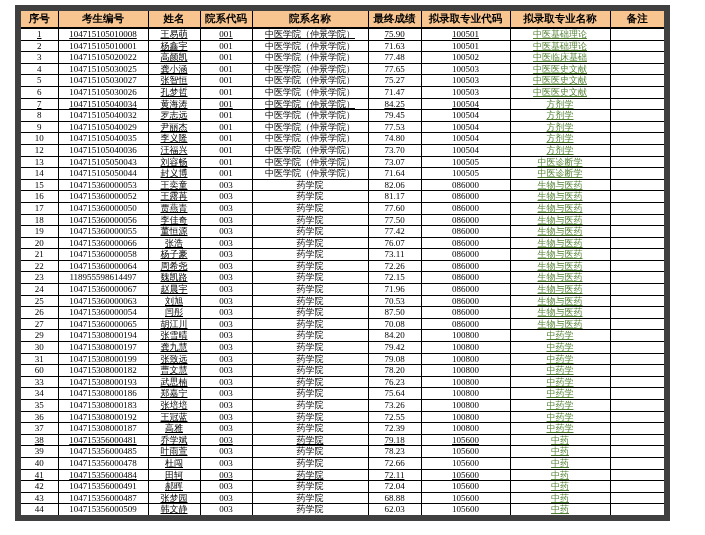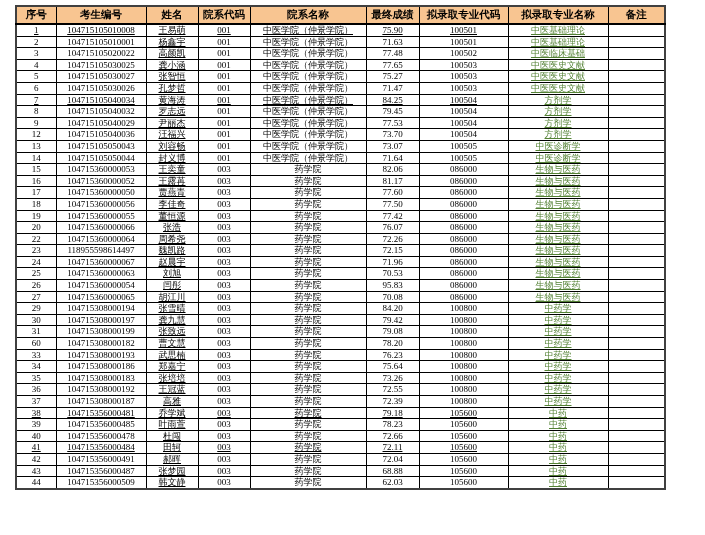--- a/index.html
+++ b/index.html
@@ -3,21 +3,21 @@
 <meta charset="utf-8">
 <style>
   html,body{margin:0;padding:0;}
   body{
     width:705px;height:535px;background:#ffffff;overflow:hidden;position:relative;
     font-family:"Liberation Serif","DejaVu Serif",serif;
   }
   table{
     position:absolute;left:15px;top:5px;
     border-collapse:collapse;table-layout:fixed;
-    border:2px solid #404040;
+    border:6px solid #404040;
   }
   th,td{
     border:1px solid #000;
     padding:0 1px;
     text-align:center;
     white-space:nowrap;
     overflow:hidden;
   }
   th{
     background:#F8C591;
@@ -160,20 +160,31 @@
         <td class="c1">104715105040029</td>
         <td class="c2">尹丽杰</td>
         <td class="c3">001</td>
         <td class="c4">中医学院（仲景学院）</td>
         <td class="c5">77.53</td>
         <td class="c6">100504</td>
         <td class="c7">方剂学</td>
         <td class="c8"></td>
       </tr>
       <tr>
+        <td class="c0">10</td>
+        <td class="c1">104715105040035</td>
+        <td class="c2">李义隆</td>
+        <td class="c3">001</td>
+        <td class="c4">中医学院（仲景学院）</td>
+        <td class="c5">74.80</td>
+        <td class="c6">100504</td>
+        <td class="c7">方剂学</td>
+        <td class="c8"></td>
+      </tr>
+      <tr>
         <td class="c0">12</td>
         <td class="c1">104715105040036</td>
         <td class="c2">汪福兴</td>
         <td class="c3">001</td>
         <td class="c4">中医学院（仲景学院）</td>
         <td class="c5">73.70</td>
         <td class="c6">100504</td>
         <td class="c7">方剂学</td>
         <td class="c8"></td>
       </tr>
@@ -259,20 +270,31 @@
         <td class="c1">104715360000066</td>
         <td class="c2">张浩</td>
         <td class="c3">003</td>
         <td class="c4">药学院</td>
         <td class="c5">76.07</td>
         <td class="c6">086000</td>
         <td class="c7">生物与医药</td>
         <td class="c8"></td>
       </tr>
       <tr>
+        <td class="c0">21</td>
+        <td class="c1">104715360000058</td>
+        <td class="c2">杨子豪</td>
+        <td class="c3">003</td>
+        <td class="c4">药学院</td>
+        <td class="c5">73.11</td>
+        <td class="c6">086000</td>
+        <td class="c7">生物与医药</td>
+        <td class="c8"></td>
+      </tr>
+      <tr>
         <td class="c0">22</td>
         <td class="c1">104715360000064</td>
         <td class="c2">周希尧</td>
         <td class="c3">003</td>
         <td class="c4">药学院</td>
         <td class="c5">72.26</td>
         <td class="c6">086000</td>
         <td class="c7">生物与医药</td>
         <td class="c8"></td>
       </tr>
@@ -308,21 +330,21 @@
         <td class="c6">086000</td>
         <td class="c7">生物与医药</td>
         <td class="c8"></td>
       </tr>
       <tr>
         <td class="c0">26</td>
         <td class="c1">104715360000054</td>
         <td class="c2">闫彤</td>
         <td class="c3">003</td>
         <td class="c4">药学院</td>
-        <td class="c5">95.83</td>
+        <td class="c5">87.50</td>
         <td class="c6">086000</td>
         <td class="c7">生物与医药</td>
         <td class="c8"></td>
       </tr>
       <tr>
         <td class="c0">27</td>
         <td class="c1">104715360000065</td>
         <td class="c2">胡江川</td>
         <td class="c3">003</td>
         <td class="c4">药学院</td>

